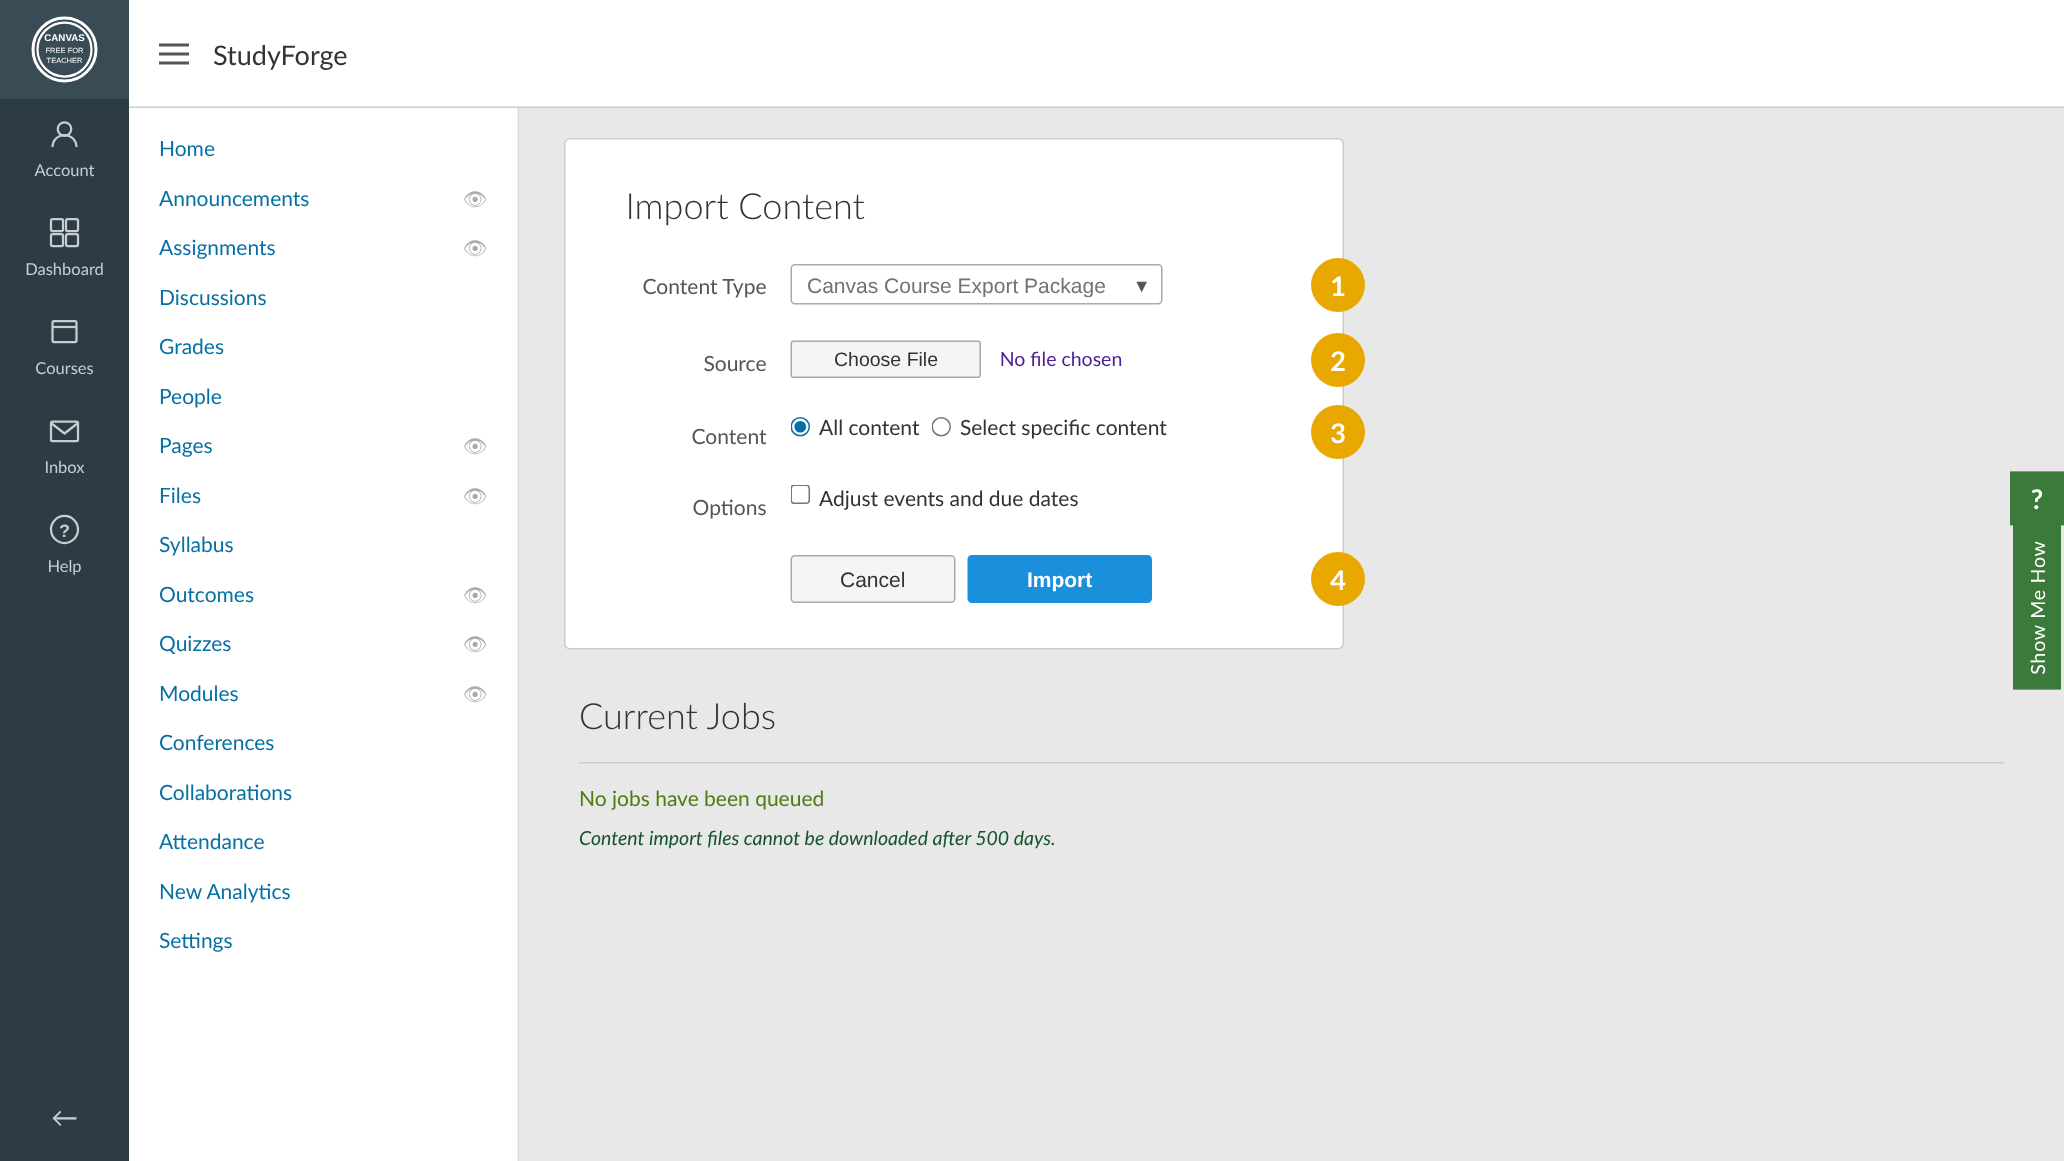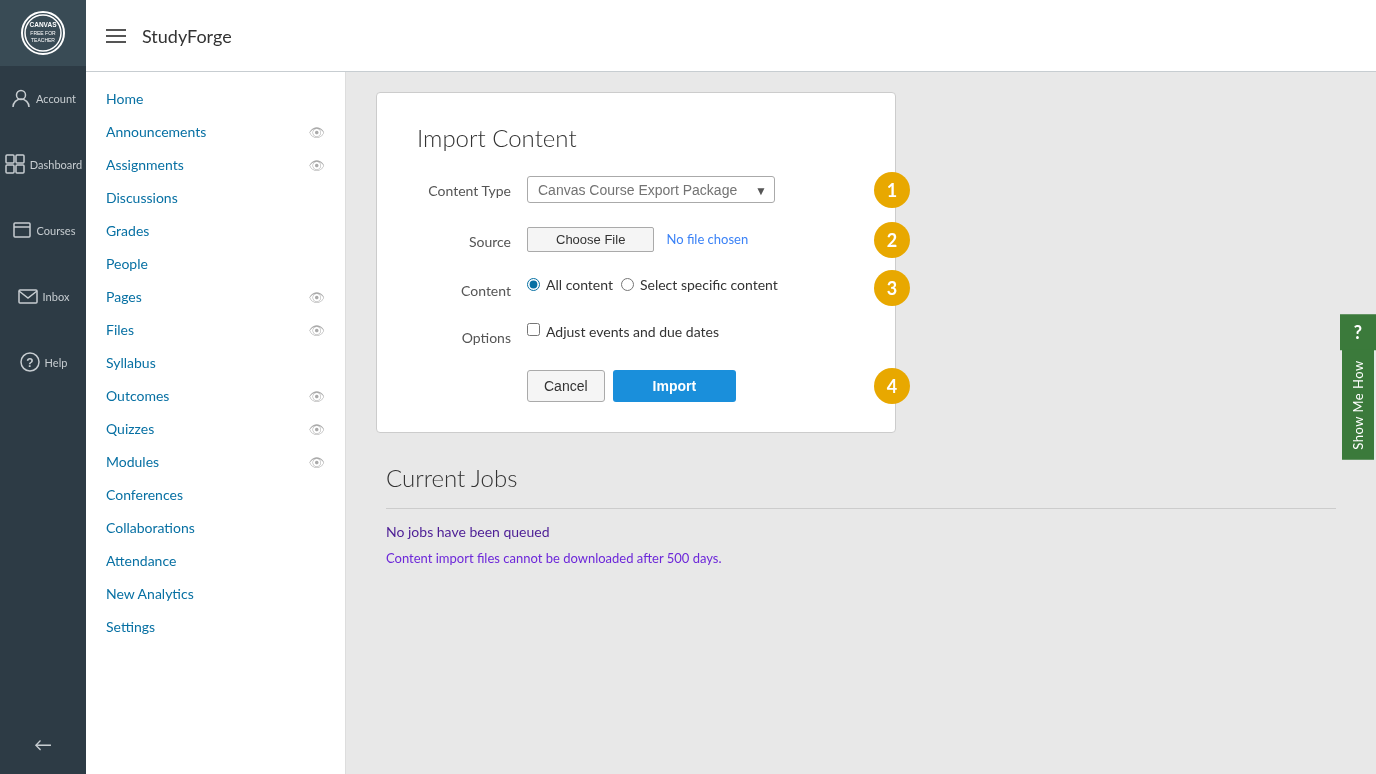--- a/index.html
+++ b/index.html
@@ -39,21 +39,21 @@
       display: flex;
       flex-direction: column;
       align-items: center;
       width: 100%;
       flex: 1;
     }
     .sidebar-item {
       width: 86px;
       height: 66px;
       display: flex;
-      flex-direction: row;
+      flex-direction: column;
       align-items: center;
       justify-content: center;
       cursor: pointer;
       color: #c7cdd1;
       gap: 4px;
       flex-shrink: 0;
     }
     .sidebar-item .icon {
       font-size: 20px;
       line-height: 1;
@@ -219,21 +219,21 @@
       border: 1px solid #aaa;
       background: #f5f5f5;
       padding: 4px 28px;
       font-size: 13px;
       cursor: pointer;
       border-radius: 2px;
       color: #333;
     }
     .no-file-text {
       font-size: 13px;
-      color: #3b82f6;
+      color: #4c1d95;
       margin-left: 8px;
       margin-top: 37px;
     }
     .radio-group {
       display: flex;
       flex-direction: row;
       gap: 8px;
     }
     .radio-item {
       display: flex;
@@ -259,21 +259,21 @@
     }
     .button-row {
       display: flex;
       justify-content: flex-start;
       gap: 8px;
       padding-left: 110px;
     }
     .btn-cancel {
       border: 1px solid #aaa;
       background: #f5f5f5;
-      padding: 7px 16px;
+      padding: 7px 32px;
       font-size: 14px;
       cursor: pointer;
       border-radius: 3px;
       color: #333;
     }
     .btn-import {
       border: none;
       background: #1a8fdb;
       color: #fff;
       padding: 7px 40px;
@@ -311,26 +311,27 @@
       color: #333;
       margin-bottom: 16px;
     }
     .jobs-divider {
       border: none;
       border-top: 1px solid #ccc;
       margin-bottom: 14px;
     }
     .no-jobs-text {
       font-size: 14px;
-      color: #4c1d95;
+      color: #4d7c0f;
       margin-bottom: 10px;
     }
     .jobs-note {
       font-size: 13px;
-      color: #6d28d9;
+      color: #14532d;
+      font-style: italic;
     }
 
     
     .show-me-how {
       position: fixed;
       right: 0;
       top: 50%;
       transform: translateY(-50%);
       display: flex;
       flex-direction: column;

